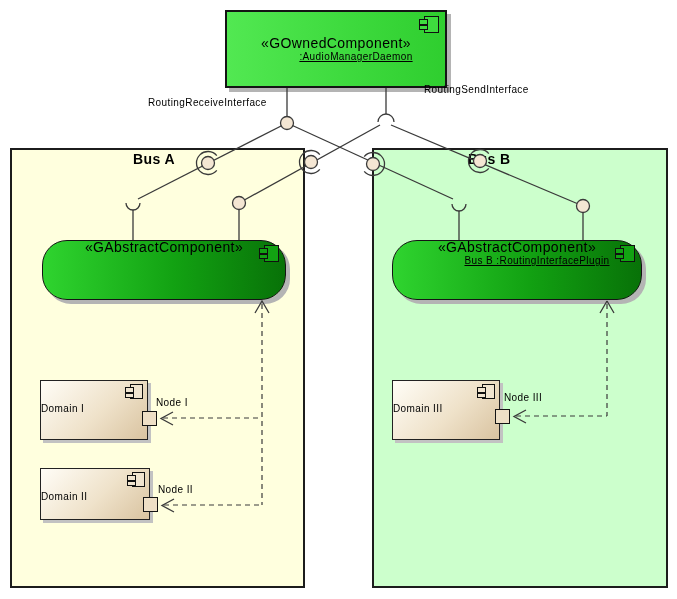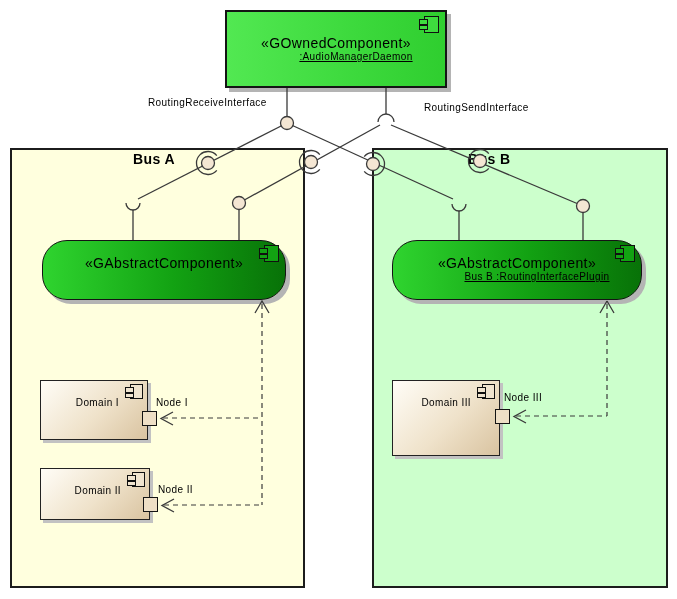--- a/index.html
+++ b/index.html
@@ -11,35 +11,35 @@
   #region-bus-a{left:10px;top:148px;width:295px;height:440px;background:#ffffde;}
   #region-bus-b{left:372px;top:148px;width:296px;height:440px;background:#ccffcc;}
   .bus-label{position:absolute;font-size:14px;font-weight:bold;letter-spacing:.4px;white-space:nowrap;}
   #bus-a-label{left:133px;top:151px;}
   #bus-b-label{left:468px;top:151px;}
 
   .uml-box{position:absolute;box-sizing:border-box;border:2px solid #141414;
     box-shadow:4px 4px 0 #b4b4b4;text-align:center;}
   #daemon-box{left:225px;top:10px;width:222px;height:78px;
     background:linear-gradient(90deg,#52e852 0%,#3cd93c 60%,#2fce2f 100%);padding-top:25px;}
-  .plugin-box{padding-top:16px;border-width:1.5px;border-radius:25px;}
+  .plugin-box{border-width:1.5px;border-radius:25px;}
   #plugin-a-box{left:42px;top:240px;width:244px;height:60px;
     background:linear-gradient(90deg,#2fd42f 0%,#12a112 55%,#087208 100%);}
   #plugin-b-box{left:392px;top:240px;width:250px;height:60px;
     background:linear-gradient(90deg,#2fd42f 0%,#12a112 55%,#087208 100%);}
   .stereotype{font-size:14px;letter-spacing:.4px;line-height:13px;}
   .obj-name{font-size:10px;letter-spacing:.4px;line-height:14px;text-decoration:underline;margin-left:40px;}
 
   .domain-box{position:absolute;box-sizing:border-box;border:1.5px solid #222;
     box-shadow:3px 3px 0 #c2c2c2;
     background:linear-gradient(135deg,#fffdf7 0%,#efe2ca 55%,#d9c3a0 100%);}
   #domain-1-box{left:40px;top:380px;width:108px;height:60px;}
   #domain-2-box{left:40px;top:468px;width:110px;height:52px;}
-  #domain-3-box{left:392px;top:380px;width:108px;height:76px;}
-  .domain-label{position:absolute;width:100%;top:16px;text-align:right;
+  #domain-3-box{left:392px;top:380px;width:108px;height:60px;}
+  .domain-label{position:absolute;width:100%;top:22px;text-align:left;
     font-size:10px;letter-spacing:.4px;padding-right:28px;box-sizing:border-box;}
 
   .comp-icon{position:absolute;right:6px;top:4px;width:13px;height:15px;border:1.5px solid #101010;}
   .comp-icon::before,.comp-icon::after{content:"";position:absolute;left:-6px;width:7px;height:3.5px;
     border:1.5px solid #101010;background:inherit;}
   .comp-icon::before{top:2px;}
   .comp-icon::after{top:7.5px;}
   .icon-green{background:#3edc3e;}
   .icon-darkgreen{background:#12a212;}
   .icon-beige{background:#f0e4cf;width:11px;height:13px;right:4px;top:3px;}
@@ -48,21 +48,21 @@
   #port-node-1{left:142px;top:411px;}
   #port-node-2{left:143px;top:497px;}
   #port-node-3{left:495px;top:409px;}
   .node-label{position:absolute;font-size:10px;letter-spacing:.4px;white-space:nowrap;}
   #node-1-label{left:156px;top:397px;}
   #node-2-label{left:158px;top:484px;text-align:center;}
   #node-3-label{left:504px;top:392px;text-align:center;}
 
   .iface-label{position:absolute;font-size:10px;letter-spacing:.4px;white-space:nowrap;}
   #recv-label{left:148px;top:97px;}
-  #send-label{left:408px;top:102px;padding-left:16px;}
+  #send-label{left:408px;top:84px;padding-left:16px;}
 
   #wires{position:absolute;left:0;top:0;width:677px;height:599px;pointer-events:none;}
 </style>
 </head>
 <body>
 
 <div id="canvas">
 
   <div id="region-bus-a" class="region"></div>
   <div id="region-bus-b" class="region"></div>

